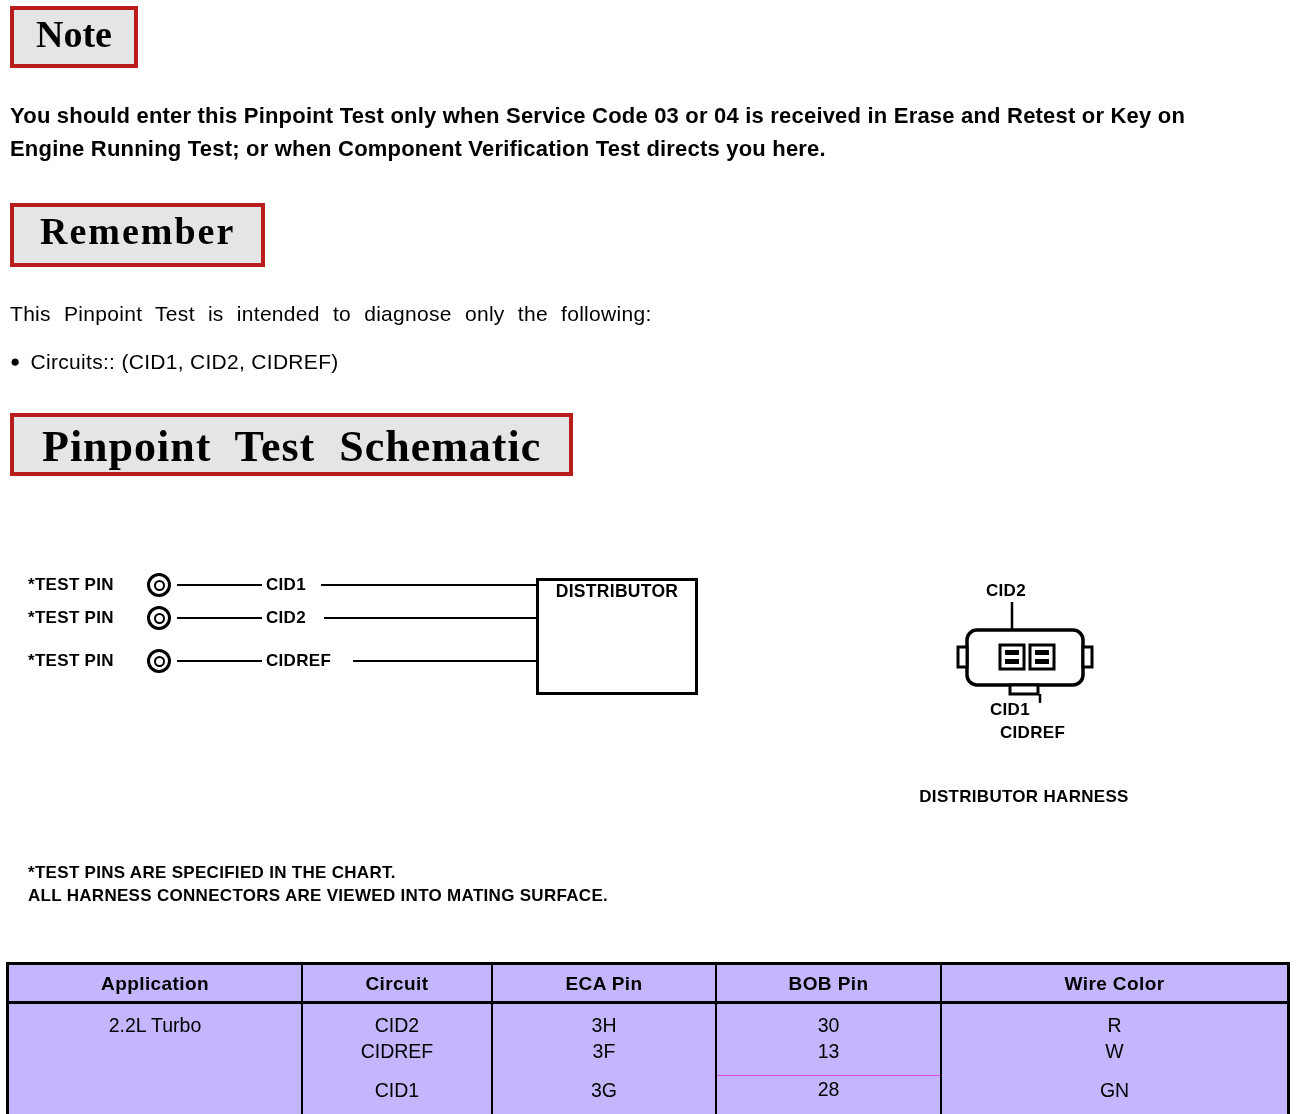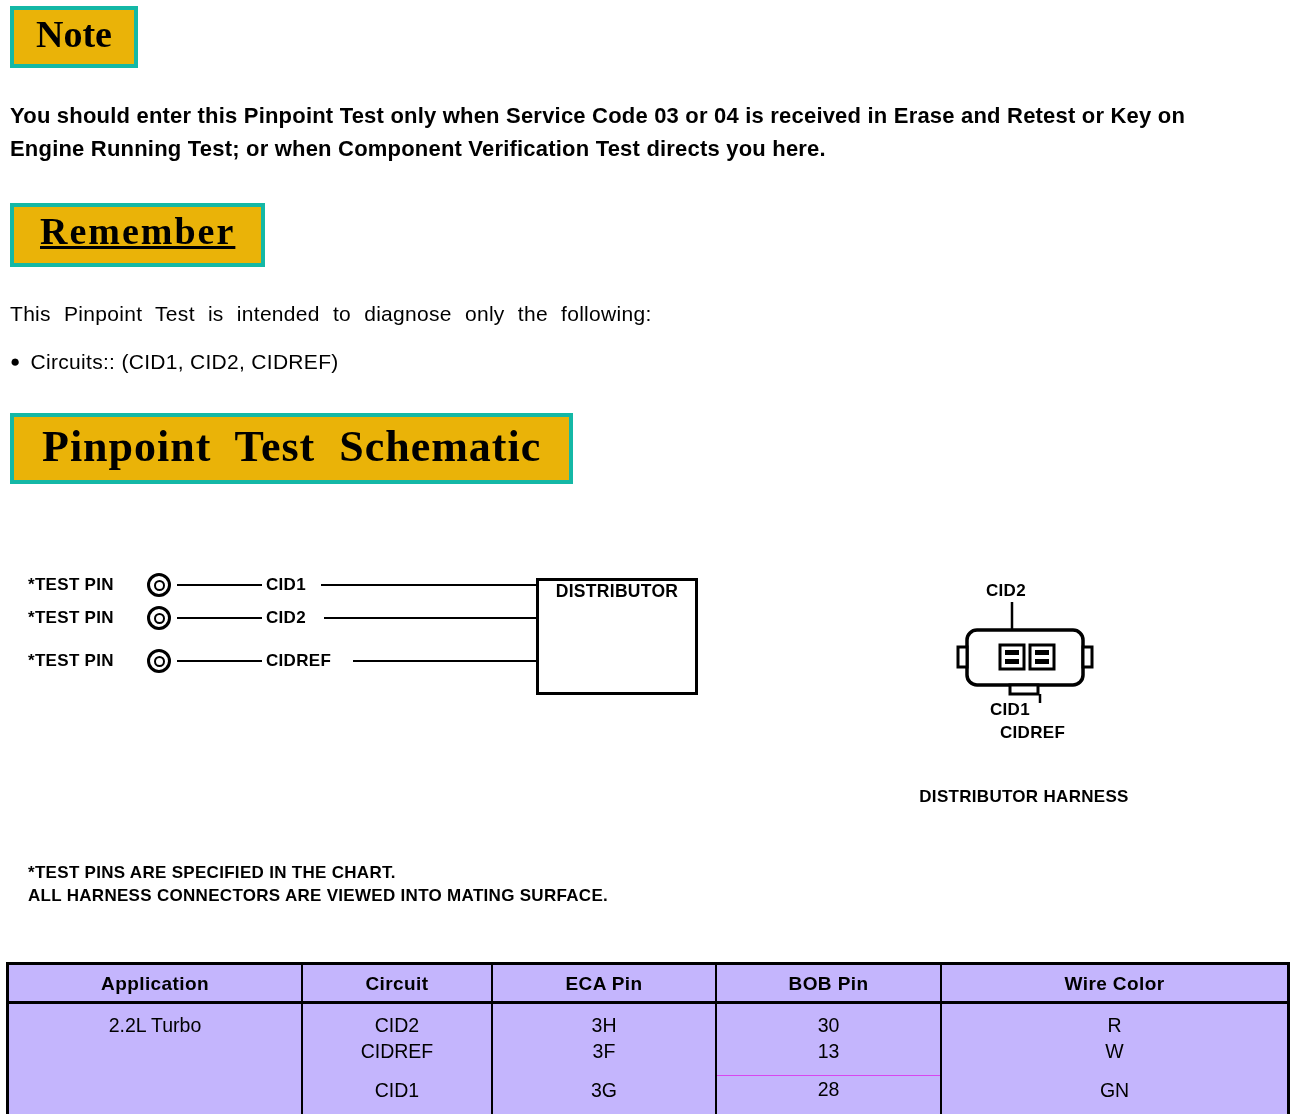--- a/index.html
+++ b/index.html
@@ -5,27 +5,27 @@
   * { margin:0; padding:0; box-sizing:border-box; }
   html,body { background:#fff; }
   body {
     width:1312px; height:1114px; position:relative;
     font-family:"Liberation Sans", sans-serif; color:#000;
     overflow:hidden;
   }
   .layer { position:absolute; inset:0; }
 
   .heading-box {
-    position:absolute; border:4px solid #14b8a6; background:#eab308;
+    position:absolute; border:4px solid #b91c1c; background:#e5e5e5;
     font-family:"Liberation Serif", serif; font-weight:bold;
     display:inline-block; white-space:nowrap;
   }
   #note-box { left:10px; top:6px; font-size:38px; padding:2px 22px 8px; }
-  #remember-box { left:10px; top:203px; font-size:38px; letter-spacing:2px; padding:2px 26px 10px;text-decoration:underline; }
-  #schematic-box { left:10px; top:413px; font-size:44px; letter-spacing:1px; word-spacing:12px; padding:4px 28px 8px; }
+  #remember-box { left:10px; top:203px; font-size:38px; letter-spacing:2px; padding:2px 26px 10px; }
+  #schematic-box { left:10px; top:413px; font-size:44px; letter-spacing:1px; word-spacing:12px; padding:4px 28px 0; }
 
   .para {
     position:absolute; left:10px; top:99px; width:1180px;
     font-weight:bold; font-size:22px; line-height:33px; letter-spacing:0.2px;
   }
   #remember-text {
     position:absolute; left:10px; top:302px;
     font-size:21px; word-spacing:7px; letter-spacing:0.3px;
   }
   #bullet-line {

